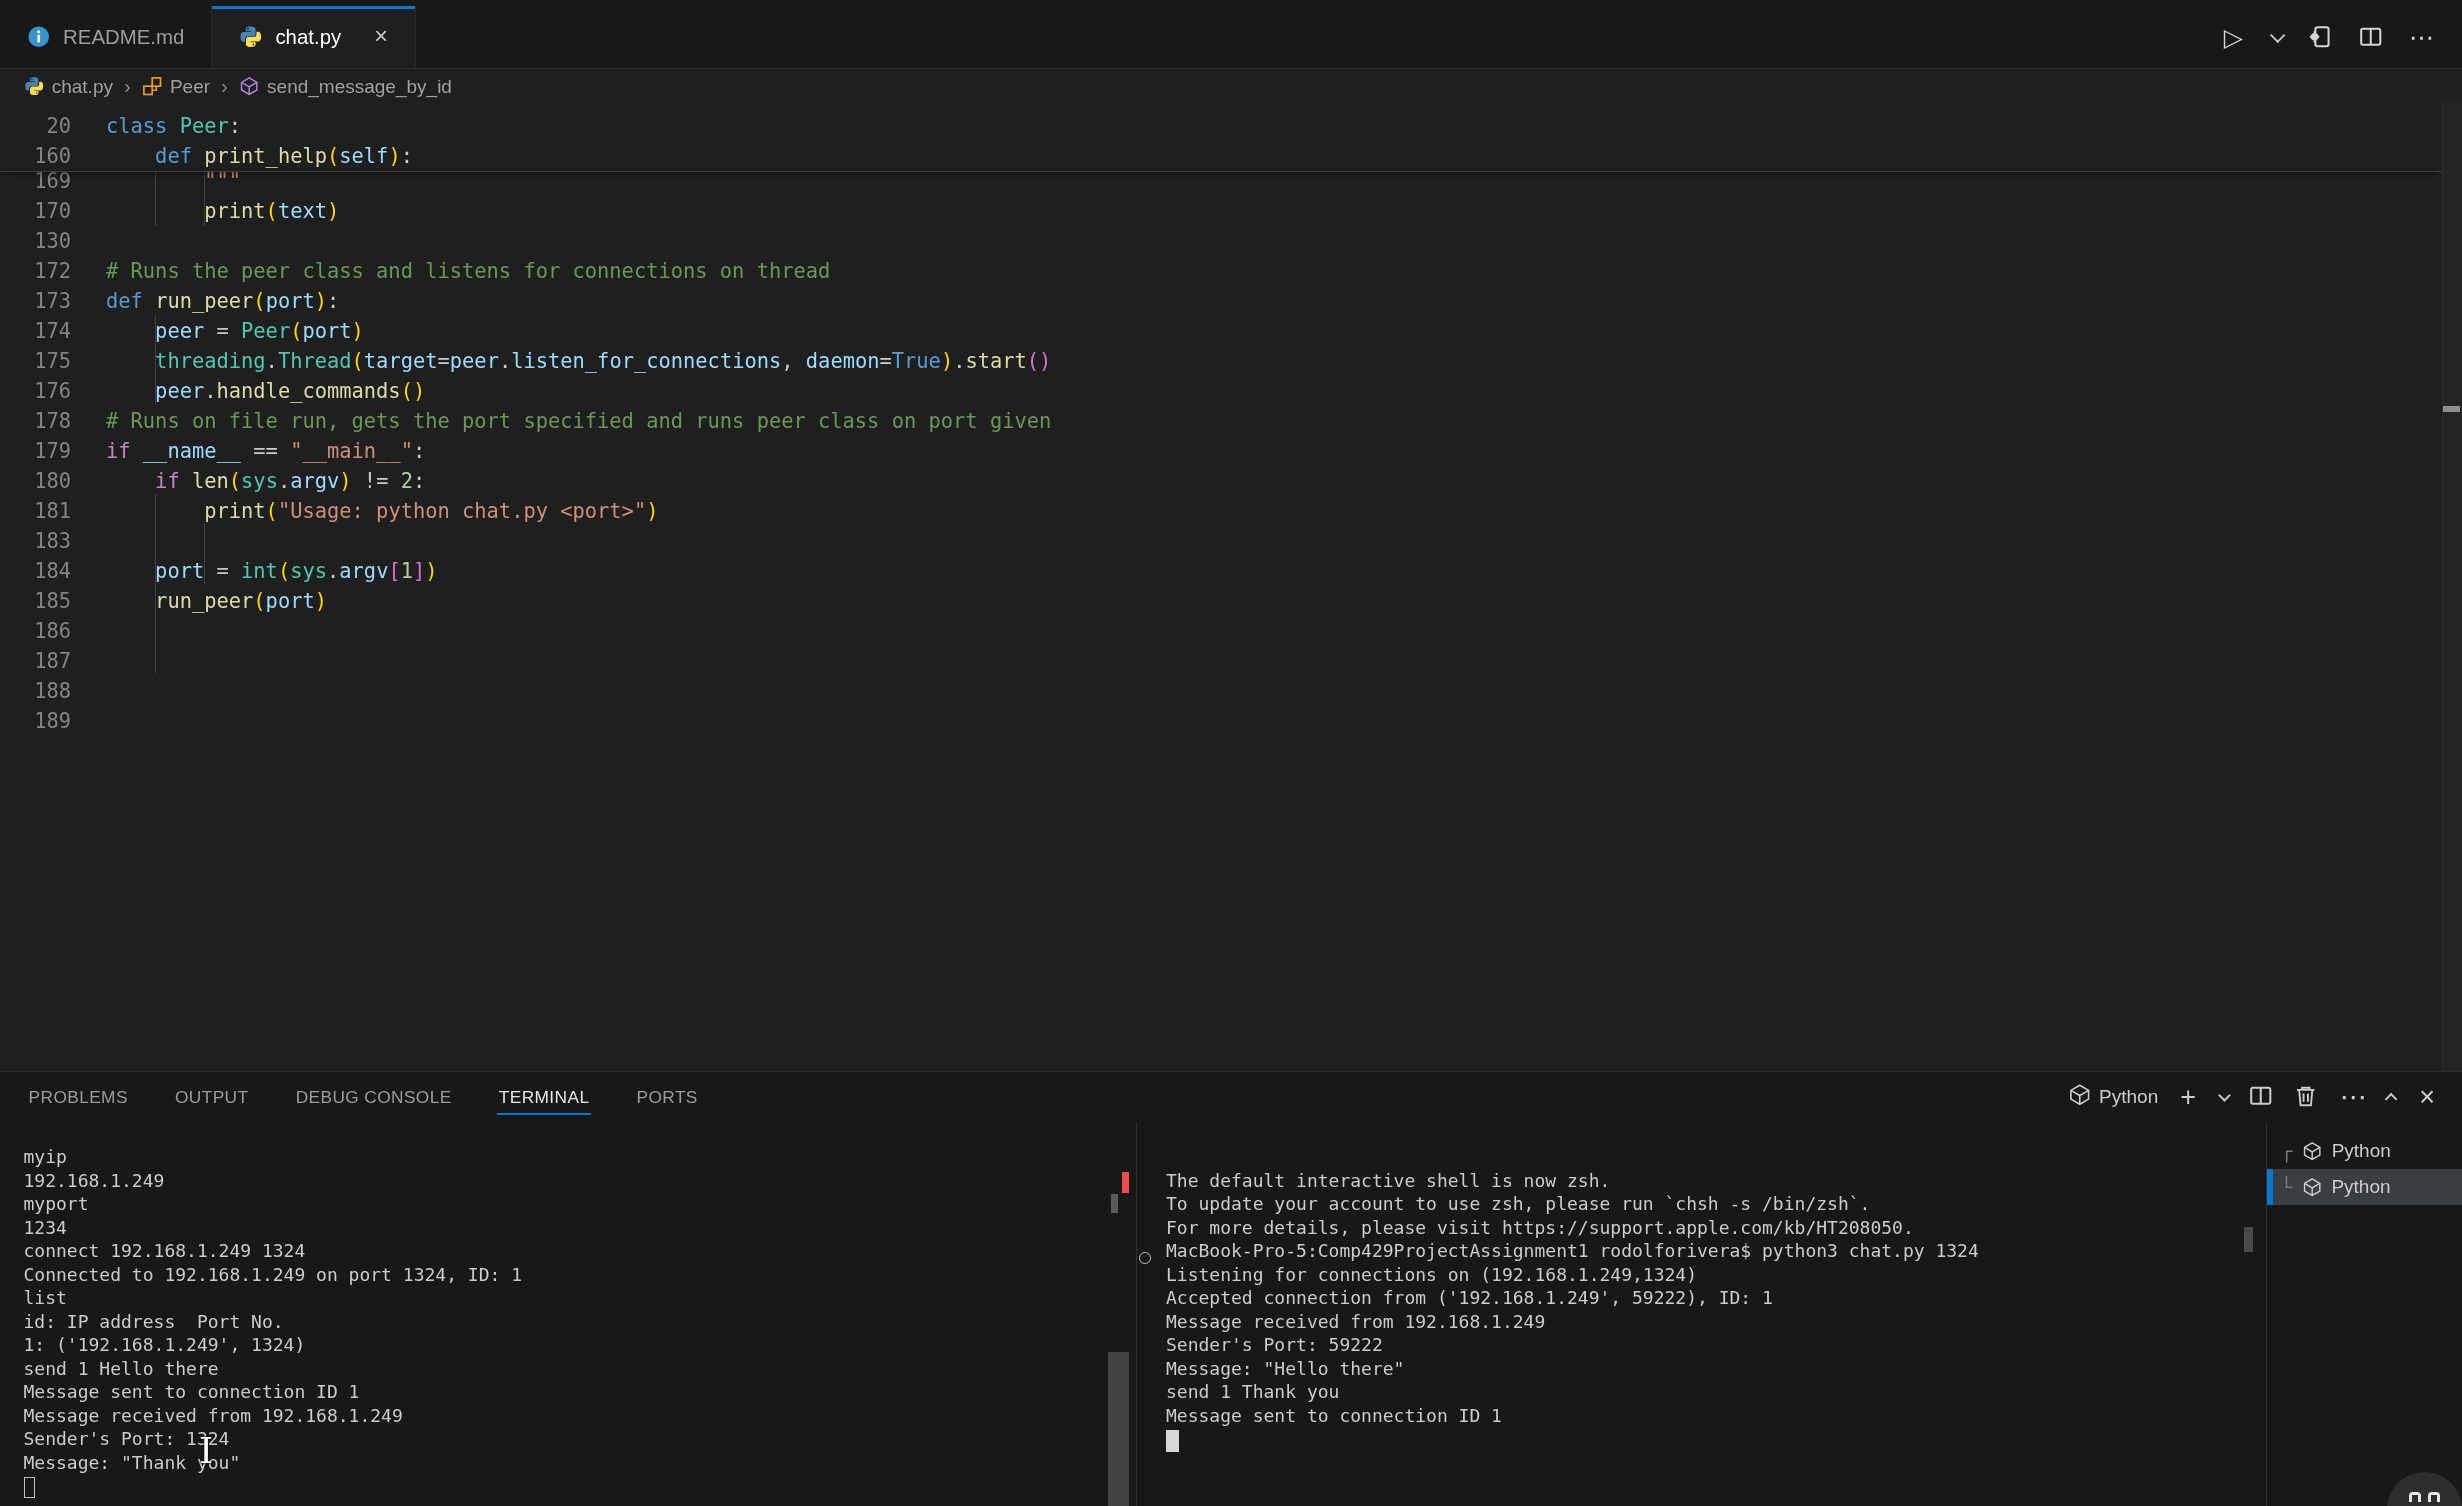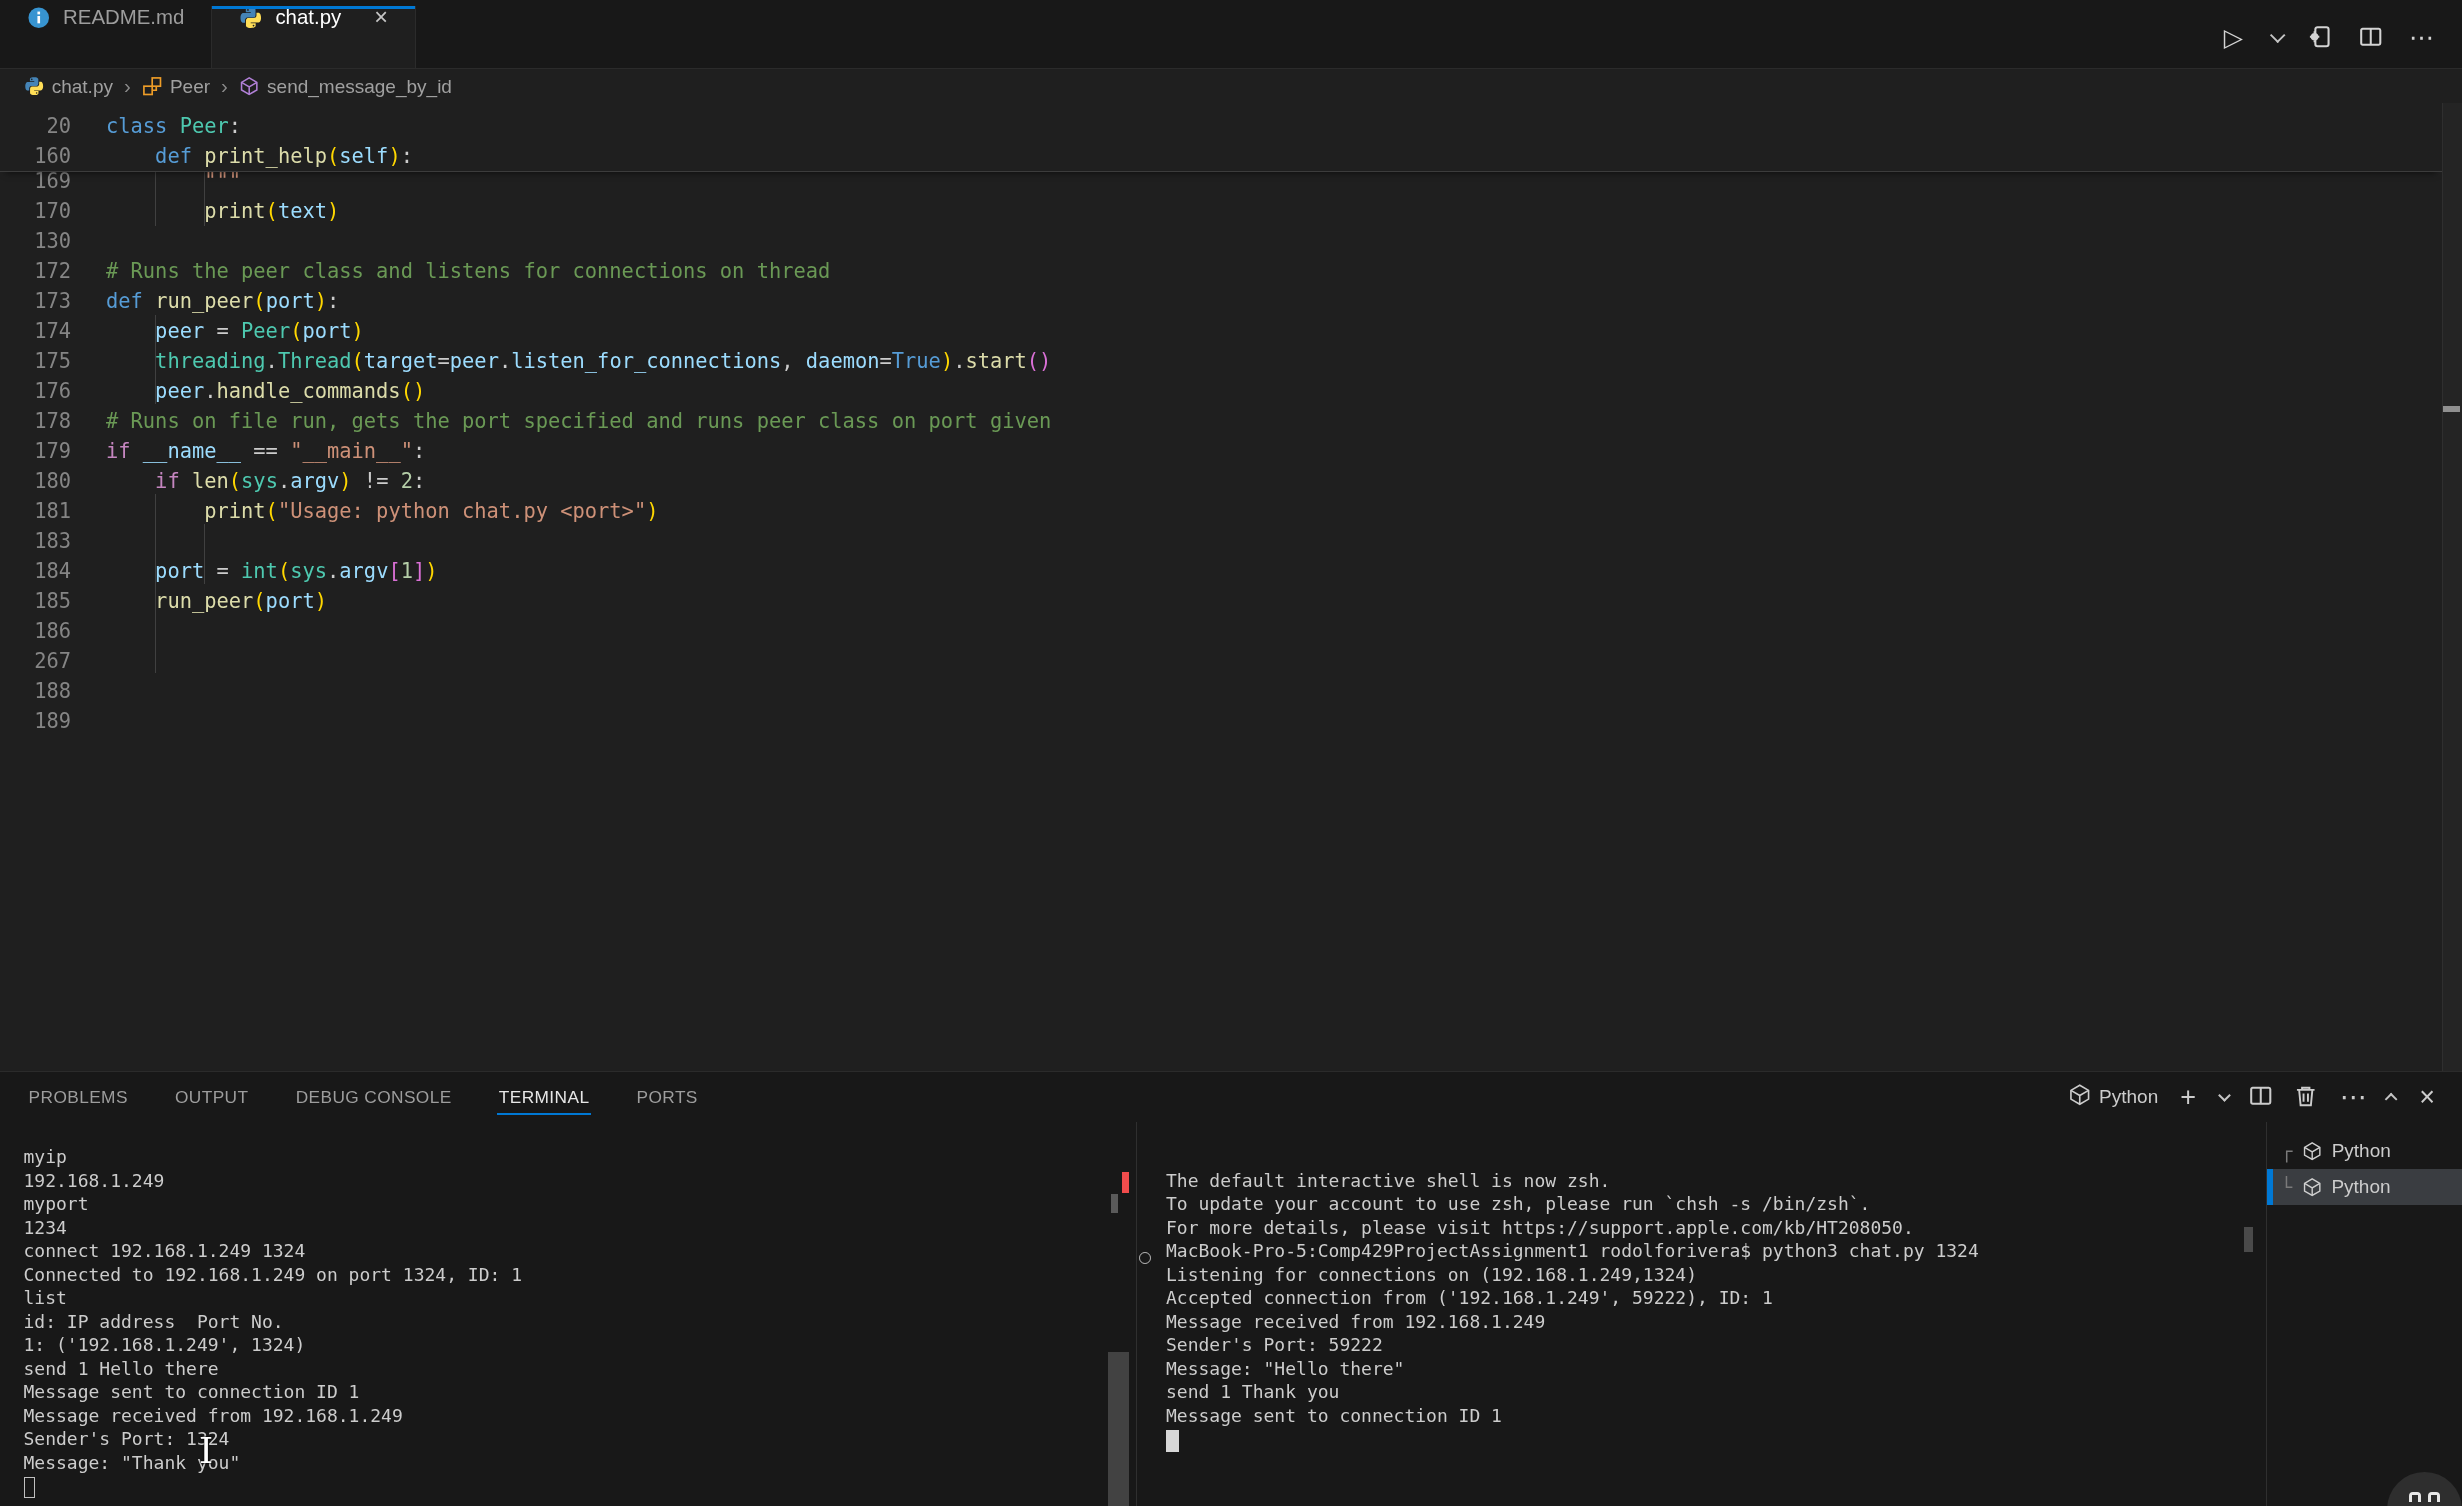--- a/index.html
+++ b/index.html
@@ -4,21 +4,21 @@
 <style>
   * { margin:0; padding:0; box-sizing:border-box; }
   html,body { background:#000; }
   .app { position:relative; width:2462px; height:1507px; background:#1f1f1f; overflow:hidden;
          font-family:"Liberation Sans", sans-serif; color:#cccccc; }
 
   
   .tabbar { position:absolute; left:0; top:0; width:2462px; height:69px; background:#181818;
             border-bottom:0.8px solid #2b2b2b; display:flex; align-items:stretch; }
   .tabs { display:flex; padding-top:6.3px; }
-  .tab { position:relative; display:flex; gap:12.6px; padding:0 27px;
+  .tab { position:relative; display:flex; align-items:center; gap:12.6px; padding:0 27px;
          background:#181818; color:#9d9d9d; font-size:20.4px; border-right:0.8px solid #2b2b2b; cursor:default; }
   .tab.active { background:#1f1f1f; color:#ffffff; }
   .tab.active::before { content:""; position:absolute; left:0; top:0; right:0; height:3.1px; background:#0078d4; }
   .tab .close { margin-left:20.4px; font-size:23.5px; color:#c5c5c5; line-height:1; }
   .tab .ticon { width:23.5px; height:23.5px; display:inline-block; }
   .editor-actions { position:absolute; right:28px; top:6.3px; height:63px; display:flex; align-items:center; gap:27px; }
   .ea-ic { color:#d4d4d4; font-size:25px; line-height:1; }
   .chev { display:inline-block; width:11px; height:11px; border-right:2.4px solid #c5c5c5; border-bottom:2.4px solid #c5c5c5; }
   .chev.down { transform:rotate(45deg) translateY(-3.1px); }
   .chev.up { transform:rotate(-135deg) translateY(-3.1px); }
@@ -173,21 +173,21 @@
         <div class="code-row"><span class="ln">175</span><span class="ct"><span class="tok-pln">    </span><span class="tok-cls">threading</span><span class="tok-pln">.</span><span class="tok-cls">Thread</span><span class="tok-brk">(</span><span class="tok-var">target</span><span class="tok-pln">=</span><span class="tok-var">peer</span><span class="tok-pln">.</span><span class="tok-var">listen_for_connections</span><span class="tok-pln">, </span><span class="tok-var">daemon</span><span class="tok-pln">=</span><span class="tok-kw">True</span><span class="tok-brk">)</span><span class="tok-pln">.</span><span class="tok-fn">start</span><span class="tok-brk2">()</span></span></div>
         <div class="code-row"><span class="ln">176</span><span class="ct"><span class="tok-pln">    </span><span class="tok-var">peer</span><span class="tok-pln">.</span><span class="tok-fn">handle_commands</span><span class="tok-brk">()</span></span></div>
         <div class="code-row"><span class="ln">178</span><span class="ct"><span class="tok-com"># Runs on file run, gets the port specified and runs peer class on port given</span></span></div>
         <div class="code-row"><span class="ln">179</span><span class="ct"><span class="tok-ctrl">if</span><span class="tok-pln"> </span><span class="tok-var">__name__</span><span class="tok-pln"> == </span><span class="tok-str">"__main__"</span><span class="tok-pln">:</span></span></div>
         <div class="code-row"><span class="ln">180</span><span class="ct"><span class="tok-pln">    </span><span class="tok-ctrl">if</span><span class="tok-pln"> </span><span class="tok-fn">len</span><span class="tok-brk">(</span><span class="tok-cls">sys</span><span class="tok-pln">.</span><span class="tok-var">argv</span><span class="tok-brk">)</span><span class="tok-pln"> != </span><span class="tok-num">2</span><span class="tok-pln">:</span></span></div>
         <div class="code-row"><span class="ln">181</span><span class="ct"><span class="tok-pln">        </span><span class="tok-fn">print</span><span class="tok-brk">(</span><span class="tok-str">"Usage: python chat.py &lt;port&gt;"</span><span class="tok-brk">)</span></span></div>
         <div class="code-row"><span class="ln">183</span><span class="ct"></span></div>
         <div class="code-row"><span class="ln">184</span><span class="ct"><span class="tok-pln">    </span><span class="tok-var">port</span><span class="tok-pln"> = </span><span class="tok-cls">int</span><span class="tok-brk">(</span><span class="tok-cls">sys</span><span class="tok-pln">.</span><span class="tok-var">argv</span><span class="tok-brk2">[</span><span class="tok-num">1</span><span class="tok-brk2">]</span><span class="tok-brk">)</span></span></div>
         <div class="code-row"><span class="ln">185</span><span class="ct"><span class="tok-pln">    </span><span class="tok-fn">run_peer</span><span class="tok-brk">(</span><span class="tok-var">port</span><span class="tok-brk">)</span></span></div>
         <div class="code-row"><span class="ln">186</span><span class="ct"></span></div>
-        <div class="code-row"><span class="ln">267</span><span class="ct"></span></div>
+        <div class="code-row"><span class="ln">187</span><span class="ct"></span></div>
         <div class="code-row"><span class="ln">188</span><span class="ct"></span></div>
         <div class="code-row"><span class="ln">189</span><span class="ct"></span></div>
       </div>
     <div class="sticky" id="sticky-lines">
         <div class="code-row"><span class="ln">20</span><span class="ct"><span class="tok-kw">class</span><span class="tok-pln"> </span><span class="tok-cls">Peer</span><span class="tok-pln">:</span></span></div>
         <div class="code-row"><span class="ln">160</span><span class="ct"><span class="tok-pln">    </span><span class="tok-kw">def</span><span class="tok-pln"> </span><span class="tok-fn">print_help</span><span class="tok-brk">(</span><span class="tok-var">self</span><span class="tok-brk">)</span><span class="tok-pln">:</span></span></div>
       </div>
     <div id="guides">
         <div class="indent-guide" style="left: 155px; top: 63px; height: 60px;"></div>
         <div class="indent-guide" style="left: 204px; top: 63px; height: 60px;"></div>

